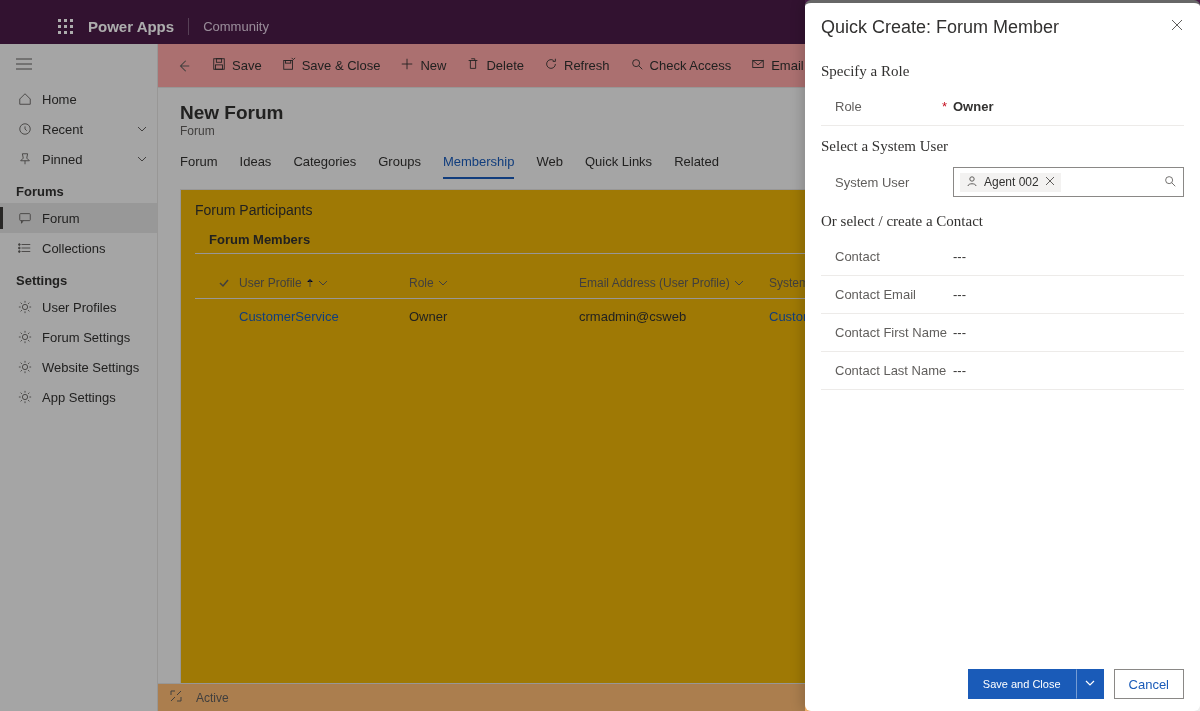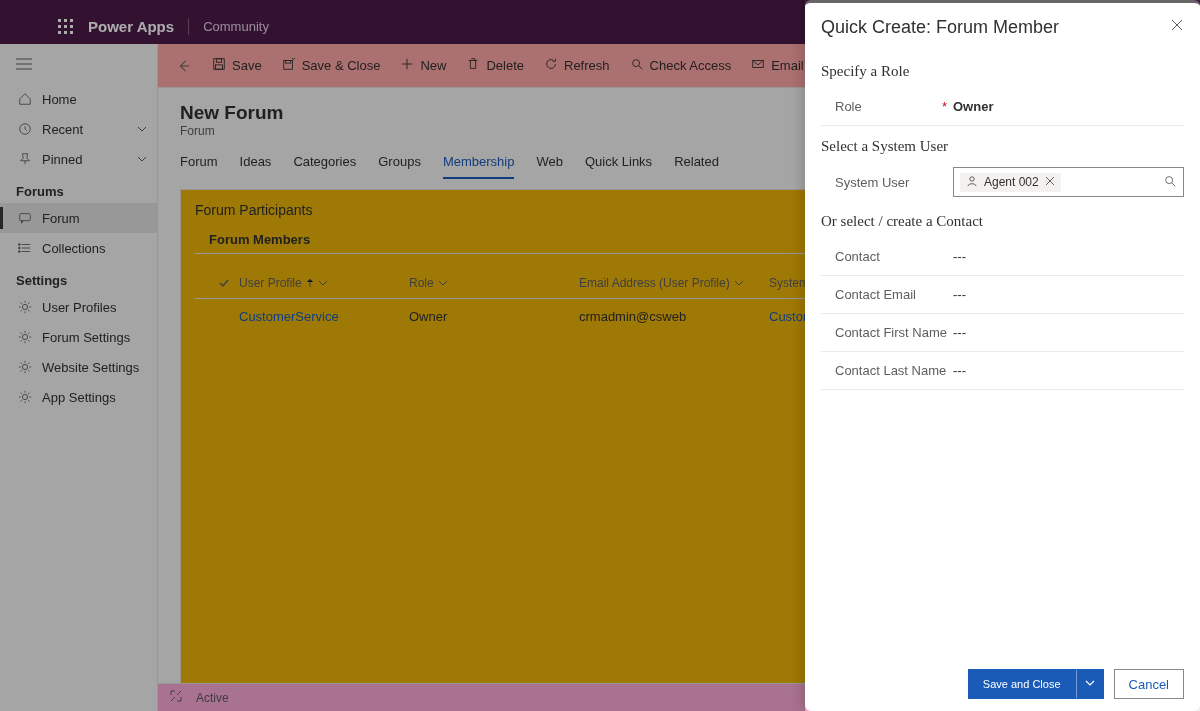--- a/index.html
+++ b/index.html
@@ -180,21 +180,21 @@
   .col-user { width: 170px; }
   .col-role { width: 170px; }
   .col-email { width: 190px; }
   .col-sys  { width: 120px; }
   .grid-head .hcell { display:flex; align-items:center; gap:4px; }
   .link { color: #1a5bb8; cursor:pointer; }
   .status-bar {
     position: absolute;
     left: 158px; right: 12px; bottom: 0;
     height: 28px;
-    background: #f9a8d4;
+    background: #fdba74;
     border-top: 1px solid #e1dfdd;
     display: flex; align-items: center;
     padding-left: 12px;
     font-size: 12px;
     color: #605e5c;
     gap: 14px;
   }
   
   .scrim {
     position: absolute;

